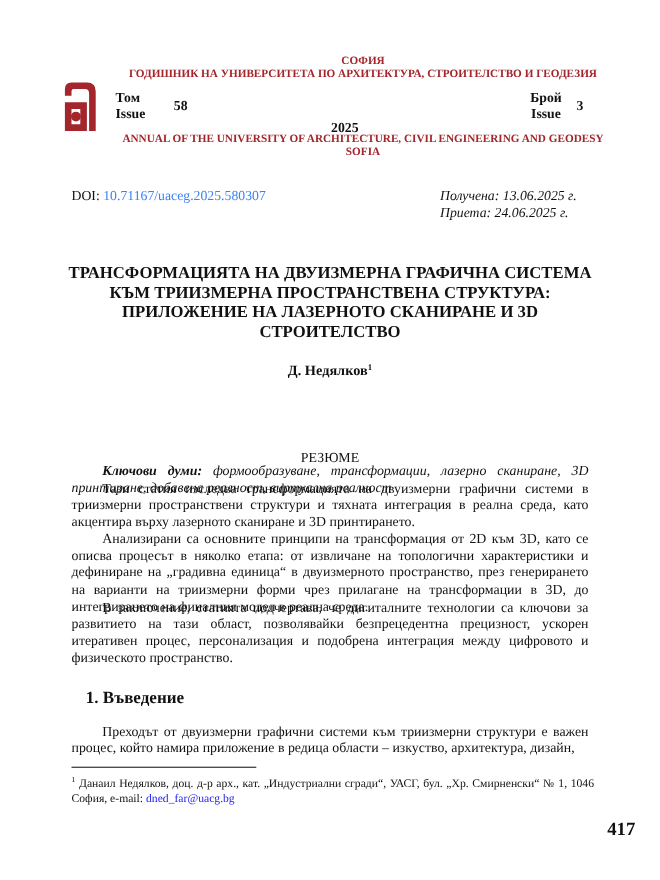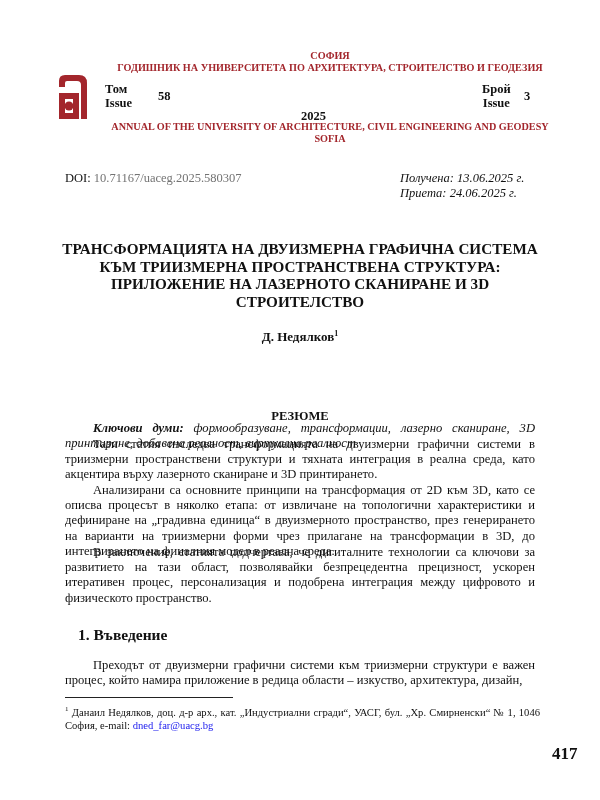--- a/index.html
+++ b/index.html
@@ -5,30 +5,30 @@
   html, body { margin: 0; padding: 0; background: #ffffff; }
   body { width: 600px; height: 800px; position: relative; overflow: hidden;
          font-family: "Liberation Serif", "DejaVu Serif", serif; color: #111; }
   .abs { position: absolute; }
   .red { color: #a3262c; }
   .hdr-line { left: 100px; width: 460px; text-align: center; font-weight: bold; font-size: 10.2px; line-height: 12px; }
   .logo { left: 55px; top: 73px; width: 35px; height: 48px; }
   .vol-label { font-weight: bold; font-size: 12.5px; line-height: 14px; }
   .bold { font-weight: bold; }
   .doi { left: 65px; top: 171px; font-size: 12.5px; }
-  .doi a { color: #737373; text-decoration: none; }
+  .doi a { color: #3b82f6; text-decoration: none; }
   .dates { left: 400px; top: 171px; font-size: 12.5px; font-style: italic; line-height: 15px; }
   .title { left: 60px; width: 480px; top: 240px; text-align: center; font-weight: bold; font-size: 15.2px; line-height: 17.5px; }
   .author { left: 60px; width: 480px; top: 329px; text-align: center; font-weight: bold; font-size: 13px; }
   .author sup { font-size: 8px; }
   .para { left: 65px; width: 470px; font-size: 12.6px; line-height: 15.2px; text-align: justify; text-align-last: left; }
   .indent { text-indent: 28px; }
   .kw-label { font-weight: bold; font-style: italic; }
   .kw { font-style: italic; }
-  .resume { left: 60px; width: 480px; top: 409px; text-align: center; font-weight: bold; font-size: 12.6px; }
+  .resume { left: 60px; width: 480px; top: 409px; text-align: center; font-weight: normal; font-size: 12.6px; }
   .h1 { left: 78px; top: 626px; font-weight: bold; font-size: 15.5px; }
   .fn-rule { left: 65px; top: 697px; width: 168px; height: 1px; background: #222; }
   .footnote { left: 65px; top: 703px; width: 475px; font-size: 10.6px; line-height: 13.5px; text-align: justify; }
   .footnote sup { font-size: 7px; }
   .footnote a { color: #1a1aee; text-decoration: none; }
   .pagenum { left: 552px; top: 744px; font-weight: bold; font-size: 17px; }
 </style>
 </head>
 <body>
 

